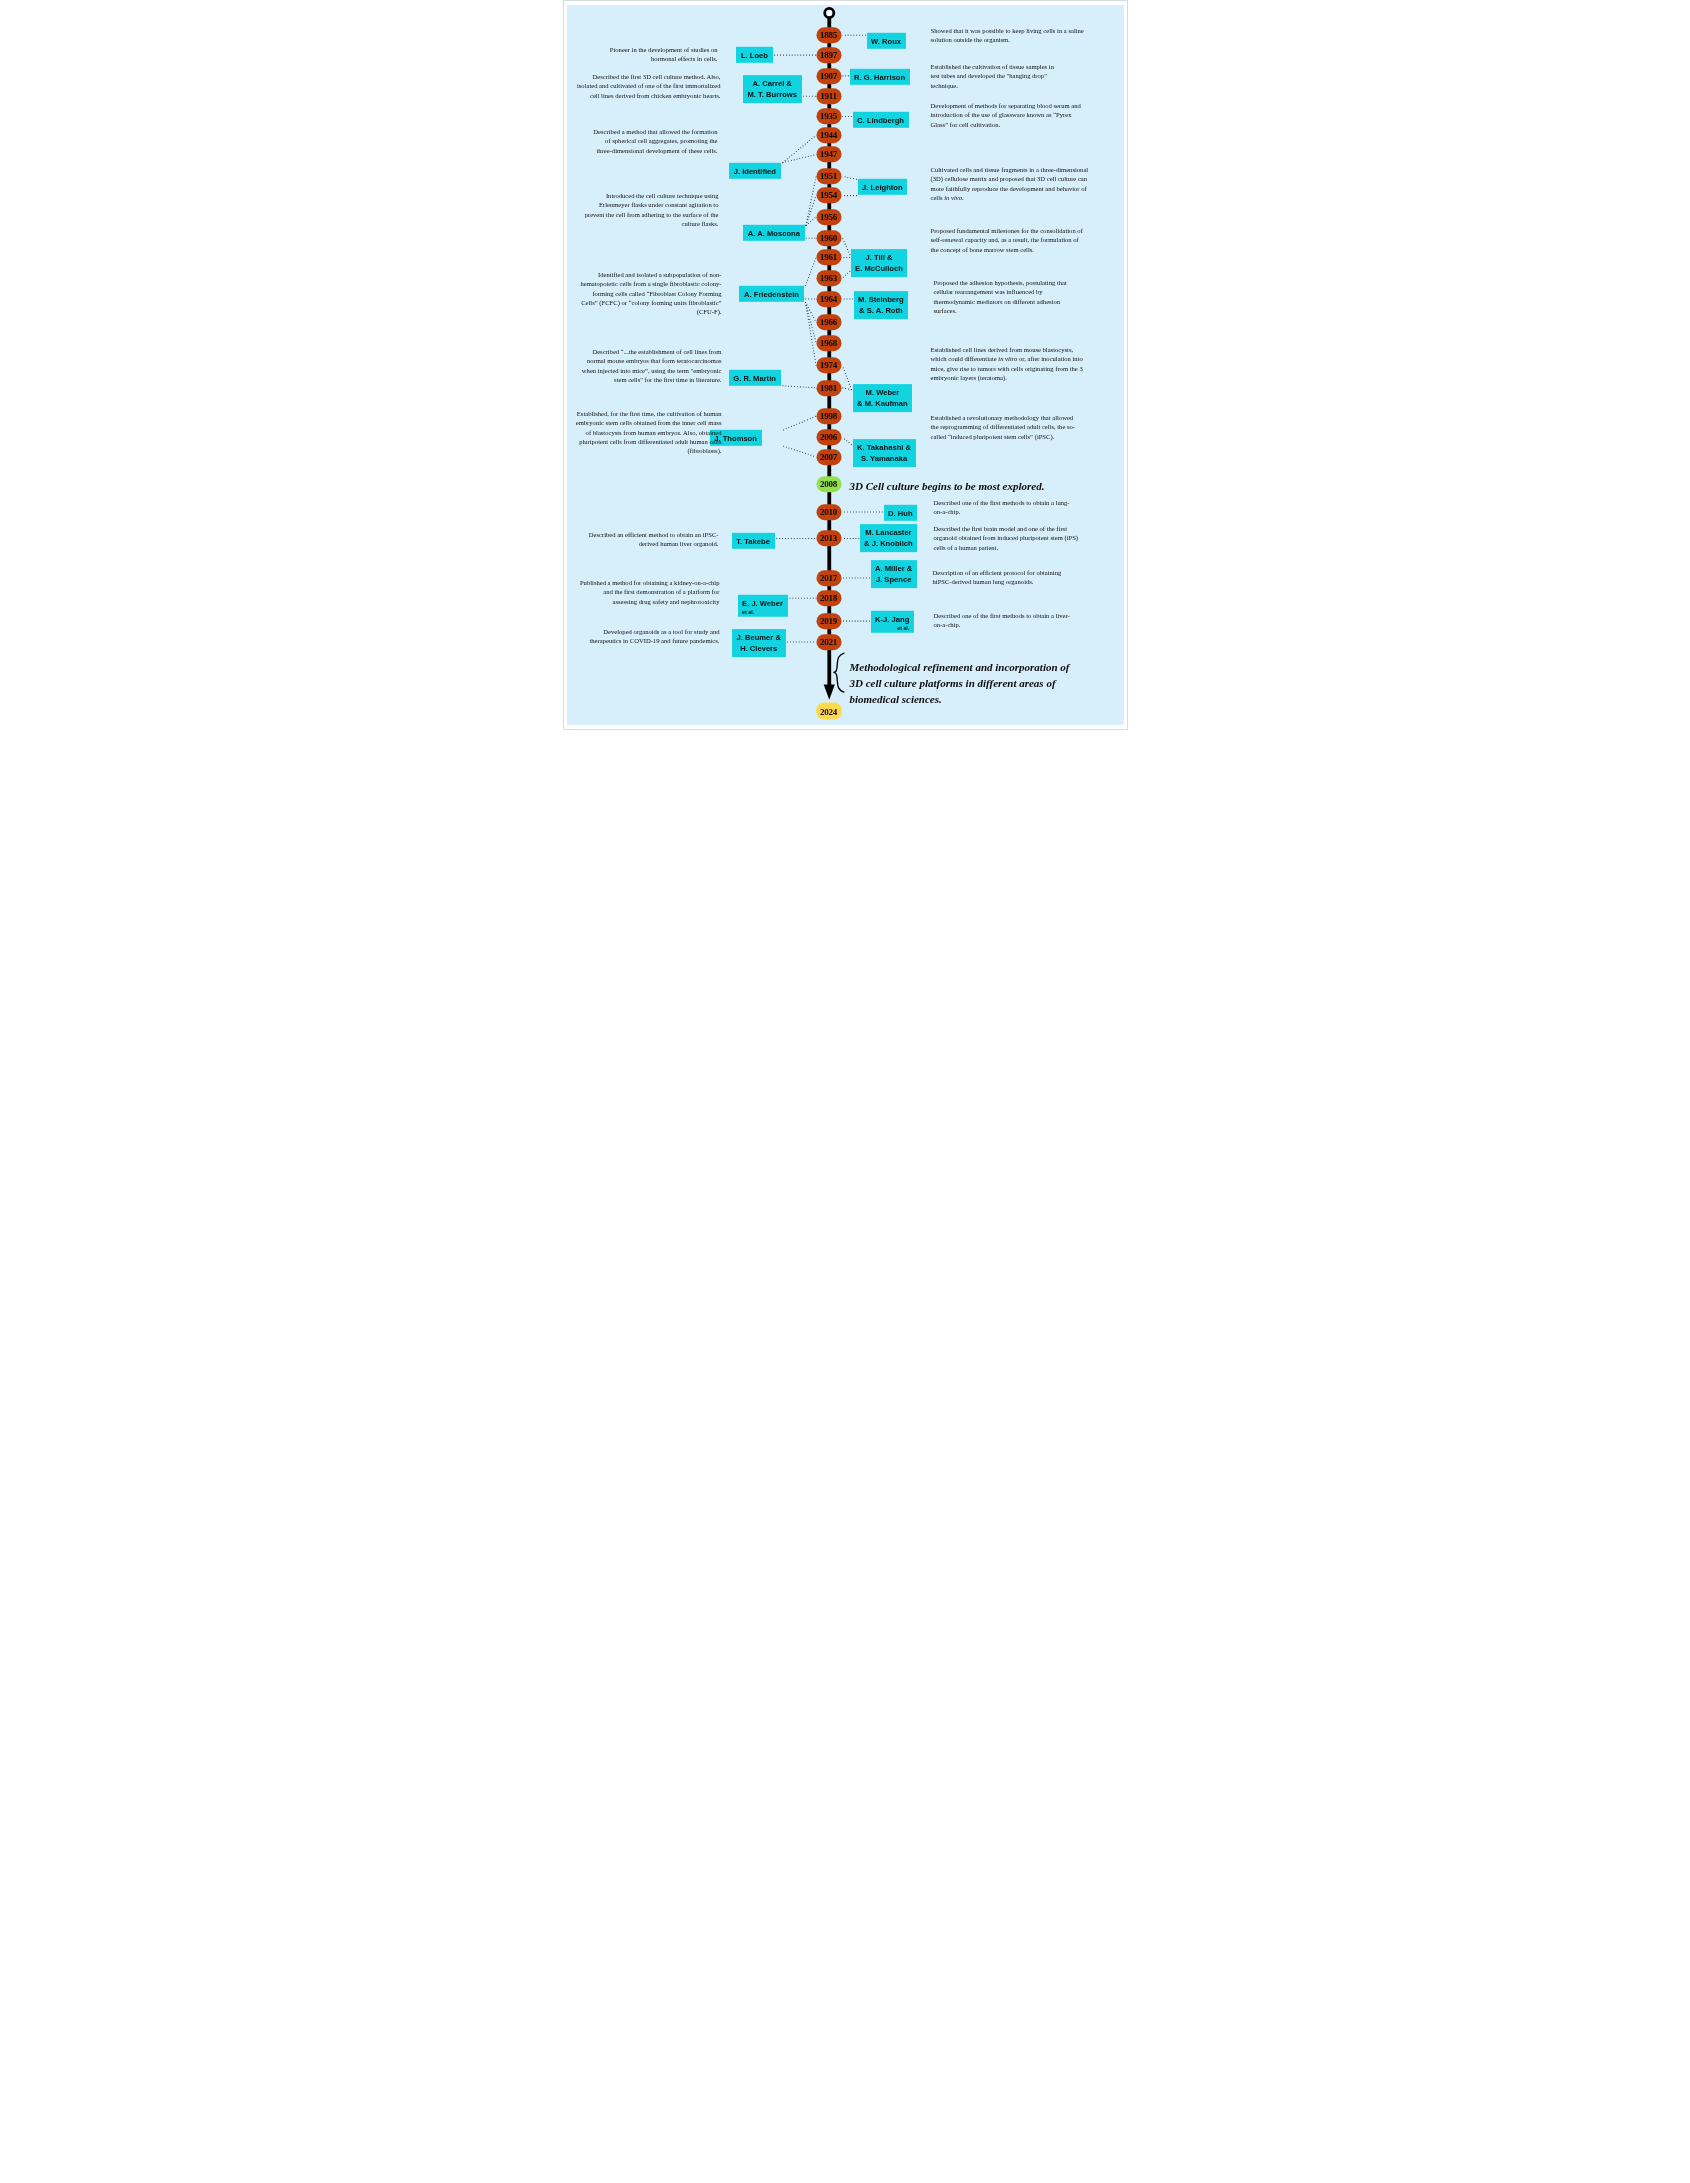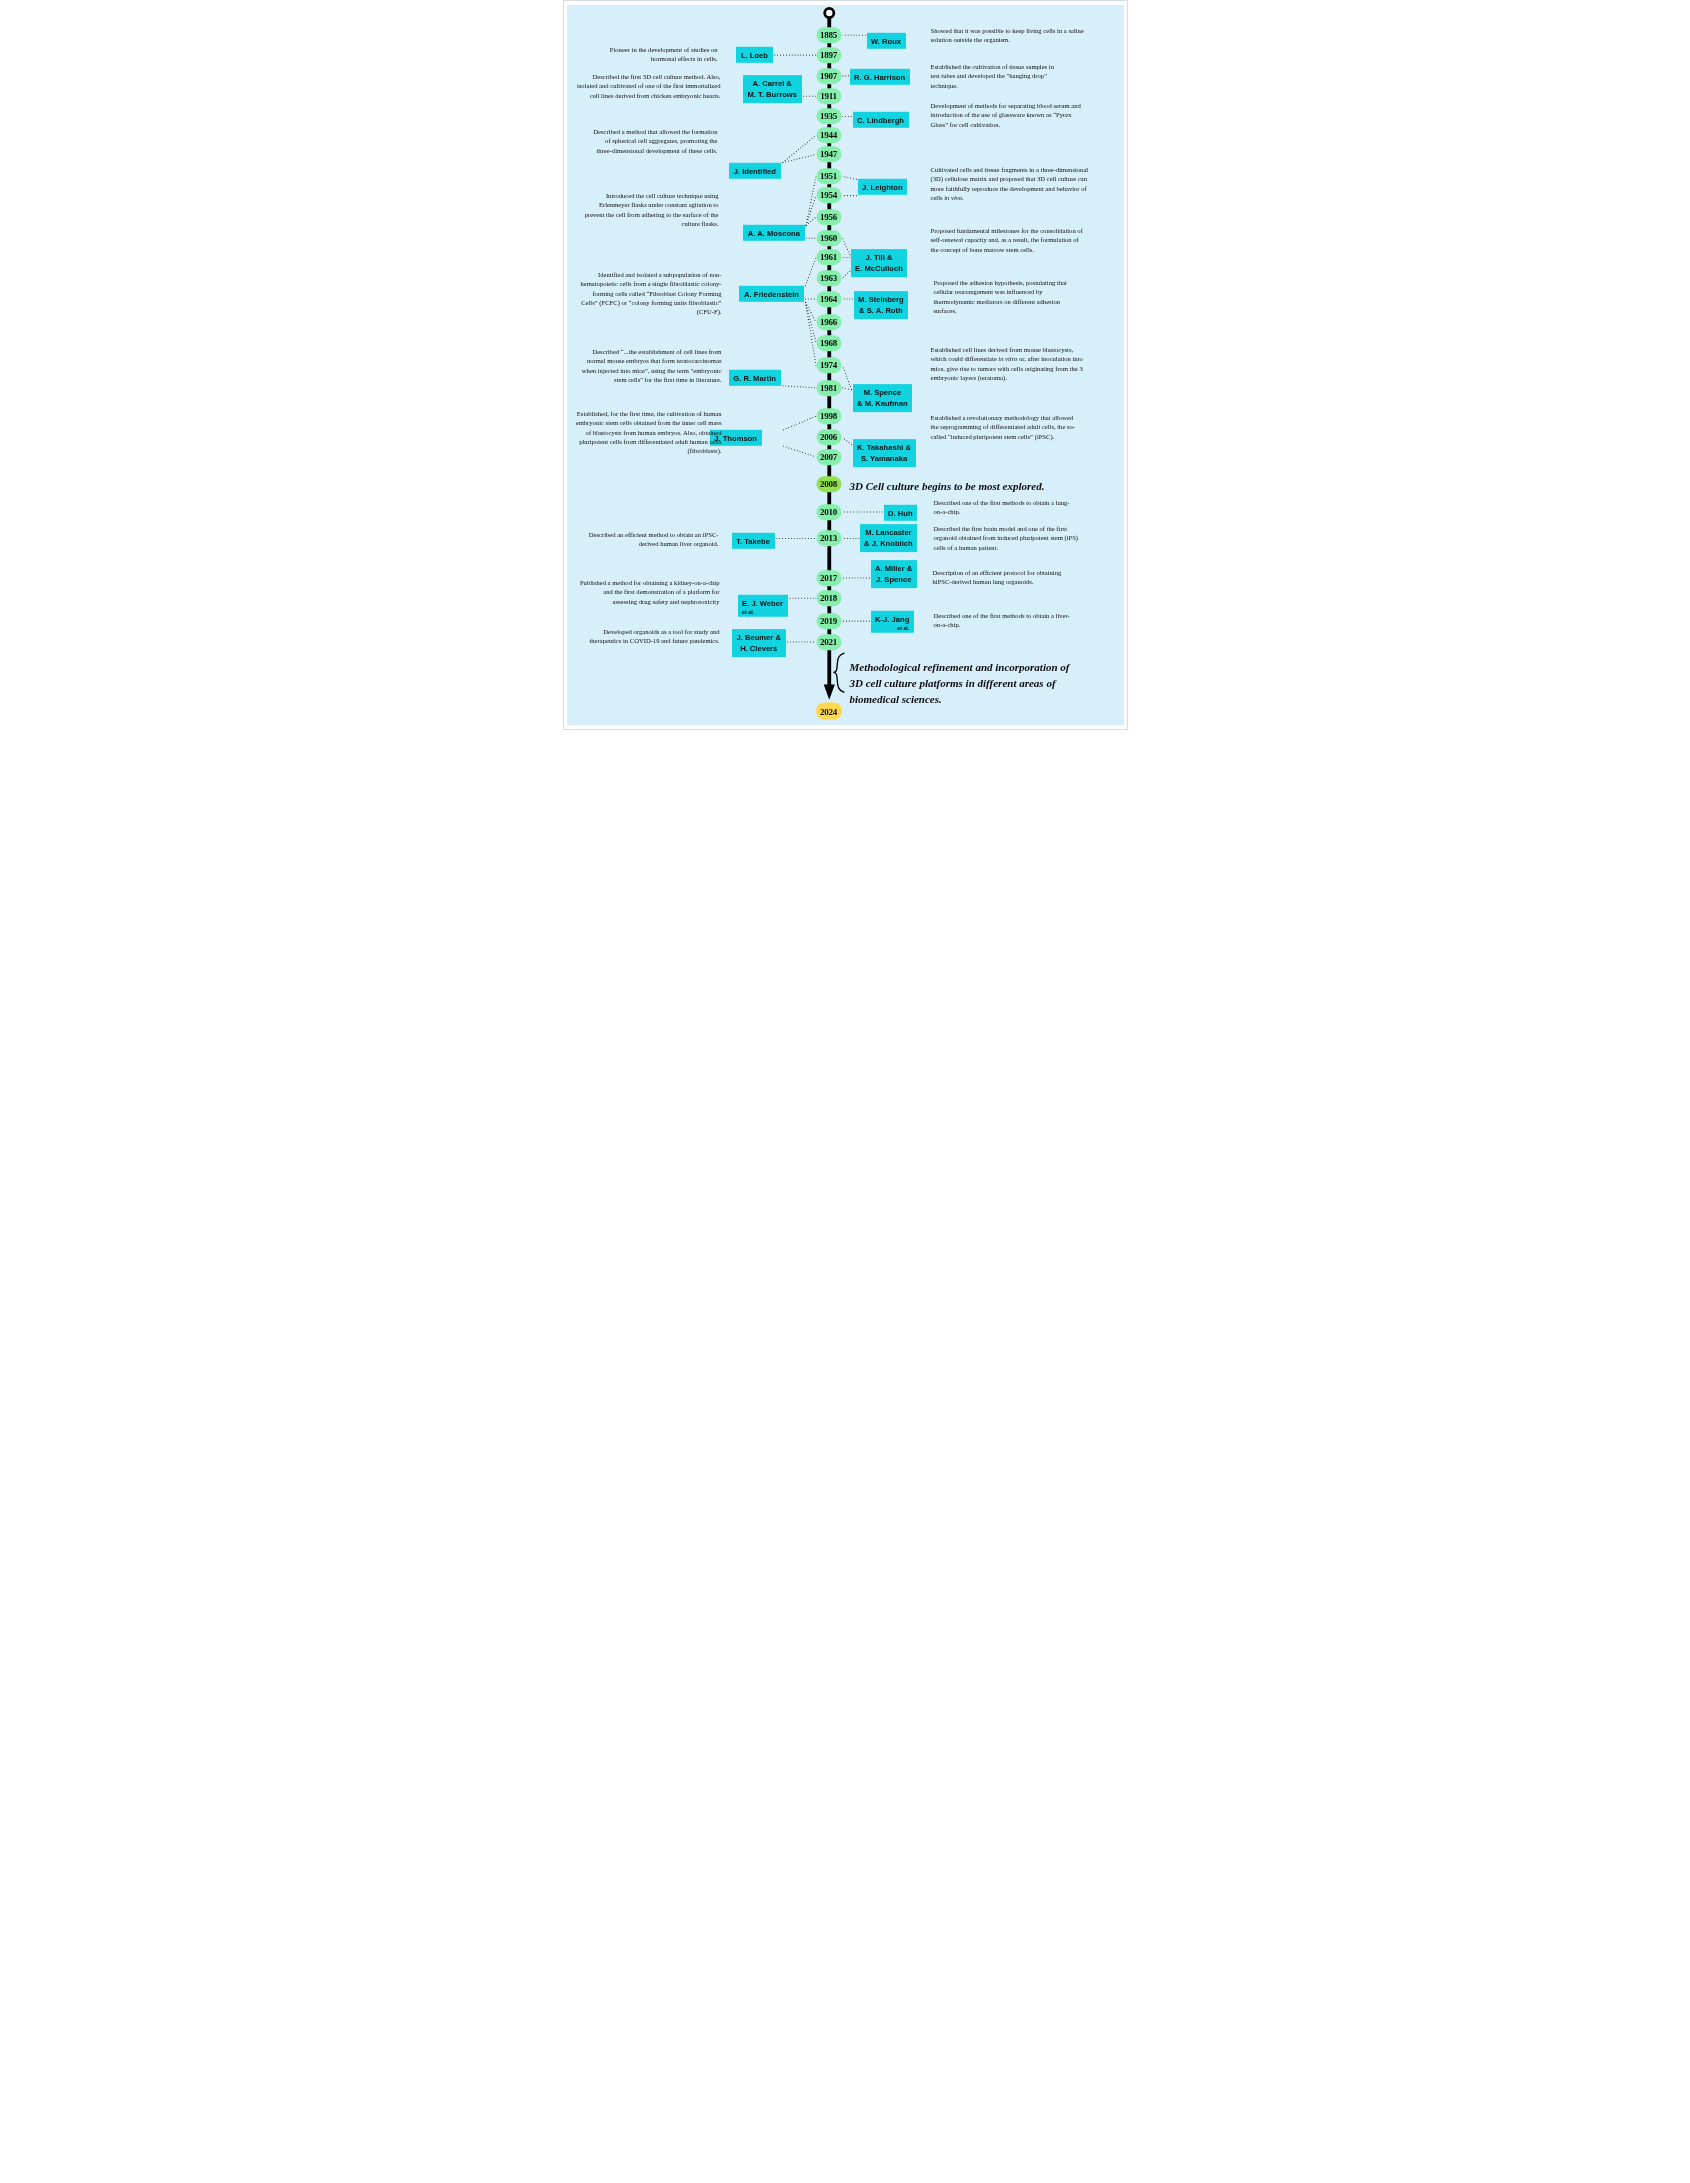--- a/index.html
+++ b/index.html
@@ -5,21 +5,21 @@
   html,body{margin:0;padding:0;background:#ffffff;}
   #stage{
     position:relative;width:563px;height:728px;margin:0 auto;
     background:#ffffff;border:0.5px solid #d3dde3;overflow:hidden;
     font-family:"Liberation Serif",serif;color:#0d0d0d;
   }
   #bg-panel{position:absolute;left:3px;top:3.6px;right:3px;bottom:3.6px;}
   #layer-svg{position:absolute;left:0;top:0;width:563px;height:728px;}
   .node{
     position:absolute;transform:translate(-50%,-50%);
-    background:#86efac;width:25px;height:15.7px;border-radius:8px;
+    background:#c2410c;width:25px;height:15.7px;border-radius:8px;
     display:flex;align-items:center;justify-content:center;
     font:700 9px "Liberation Serif",serif;letter-spacing:-0.3px;color:#0a0a0a;
   }
   .node.green{background:#93e04e;}
   .node.yellow{background:#ffd84f;width:26px;height:17px;}
   .badge{
     position:absolute;transform:translateY(-50%);
     background:#11d4e0;color:#031416;text-align:center;
     font:700 7.6px/1.5 "Liberation Sans",sans-serif;
     padding:2.5px 4.6px;white-space:nowrap;
@@ -158,21 +158,21 @@
     </div>
     <div class="badge" style="top: 262px; left: 287px;">
       <div>J. Till &amp;</div>
       <div>E. McCulloch</div>
     </div>
     <div class="badge" style="top: 304px; left: 290px;">
       <div>M. Steinberg</div>
       <div>&amp; S. A. Roth</div>
     </div>
     <div class="badge" style="top: 397px; left: 289px;">
-      <div>M. Spence</div>
+      <div>M. Weber</div>
       <div>&amp; M. Kaufman</div>
     </div>
     <div class="badge" style="top: 452px; left: 289px;">
       <div>K. Takahashi &amp;</div>
       <div>S. Yamanaka</div>
     </div>
     <div class="badge" style="top: 512px; left: 320px;">
       <div>D. Huh</div>
     </div>
     <div class="badge" style="top: 537px; left: 296px;">

